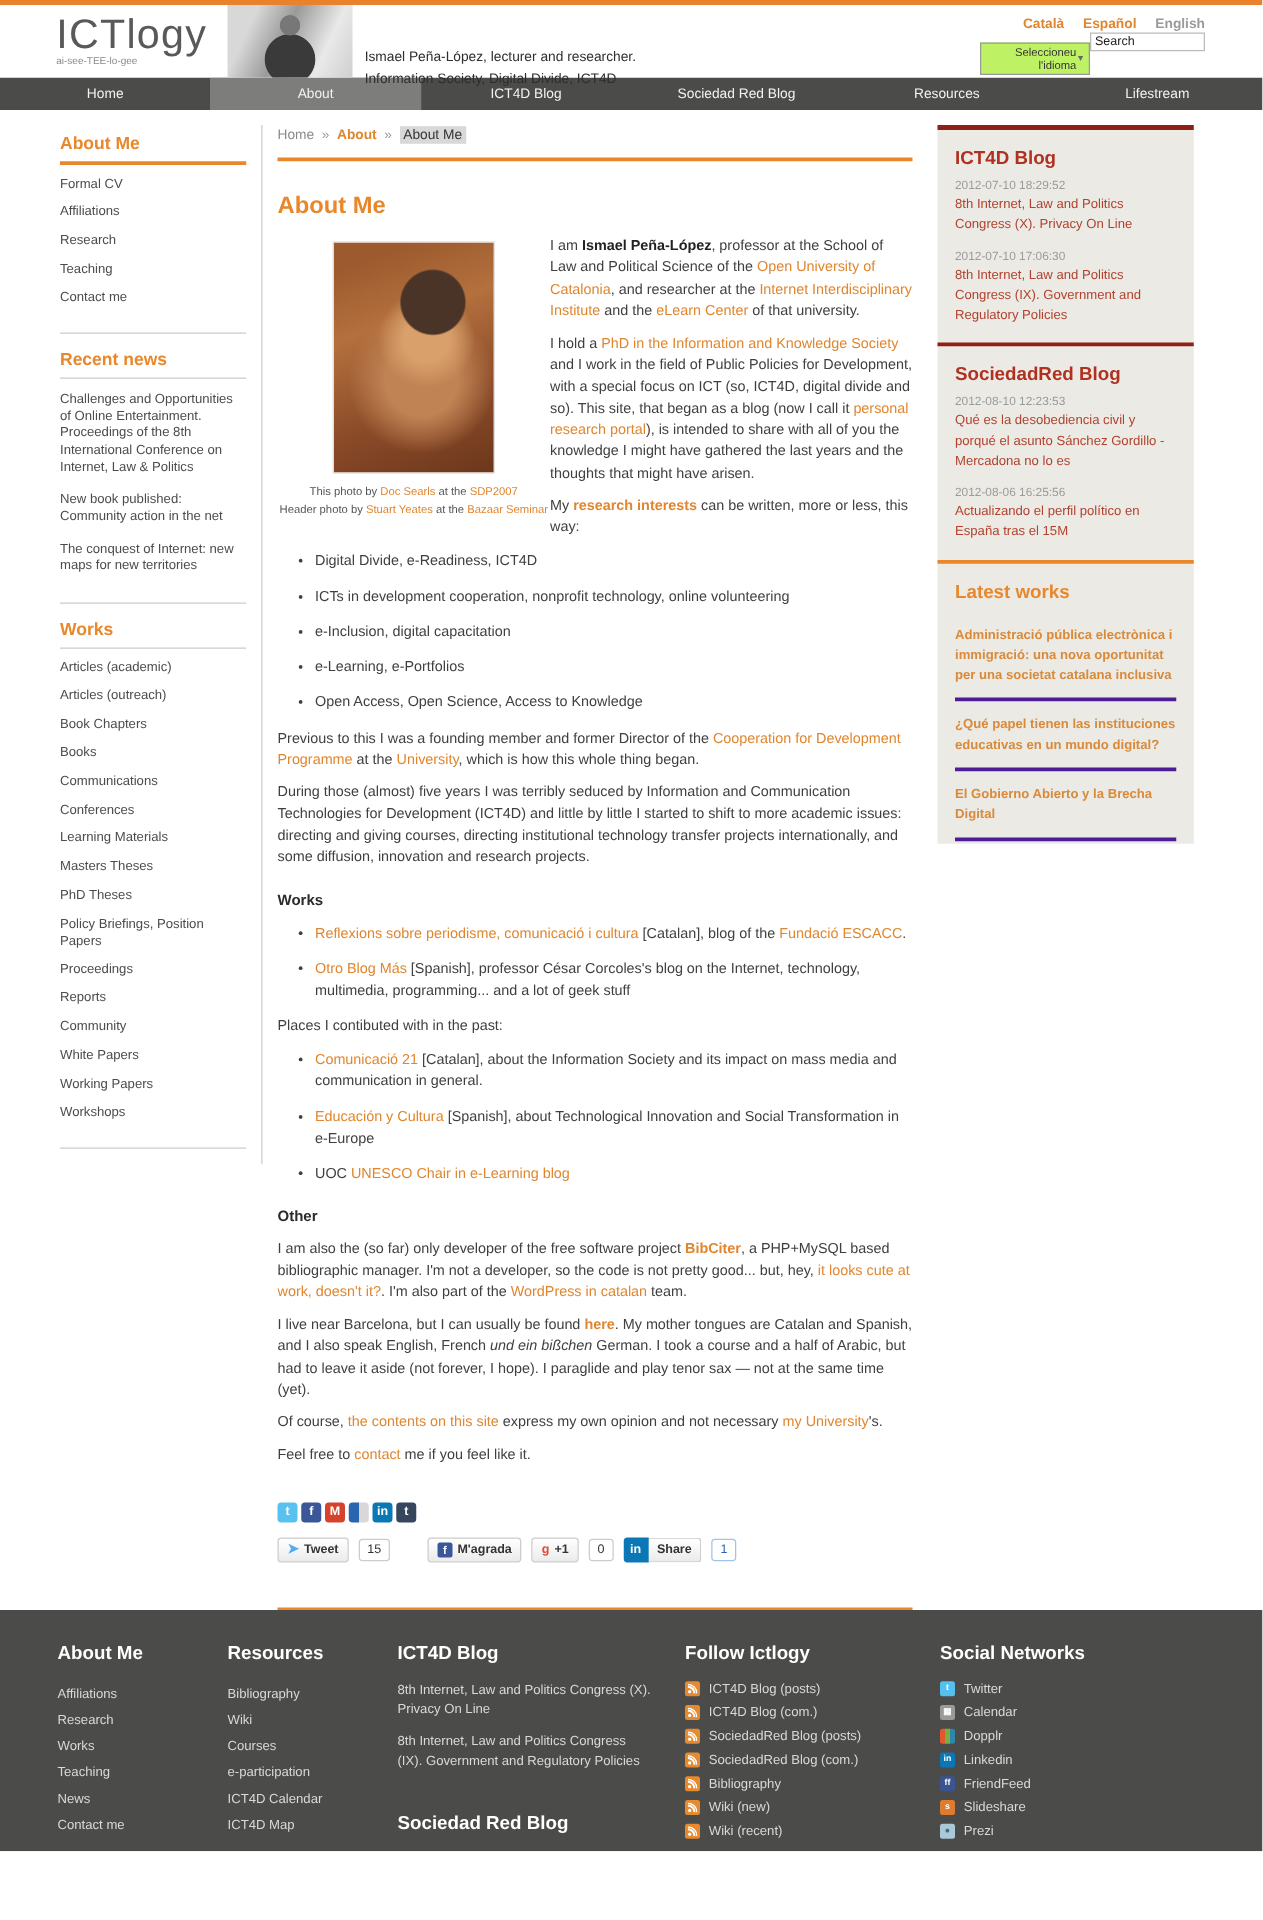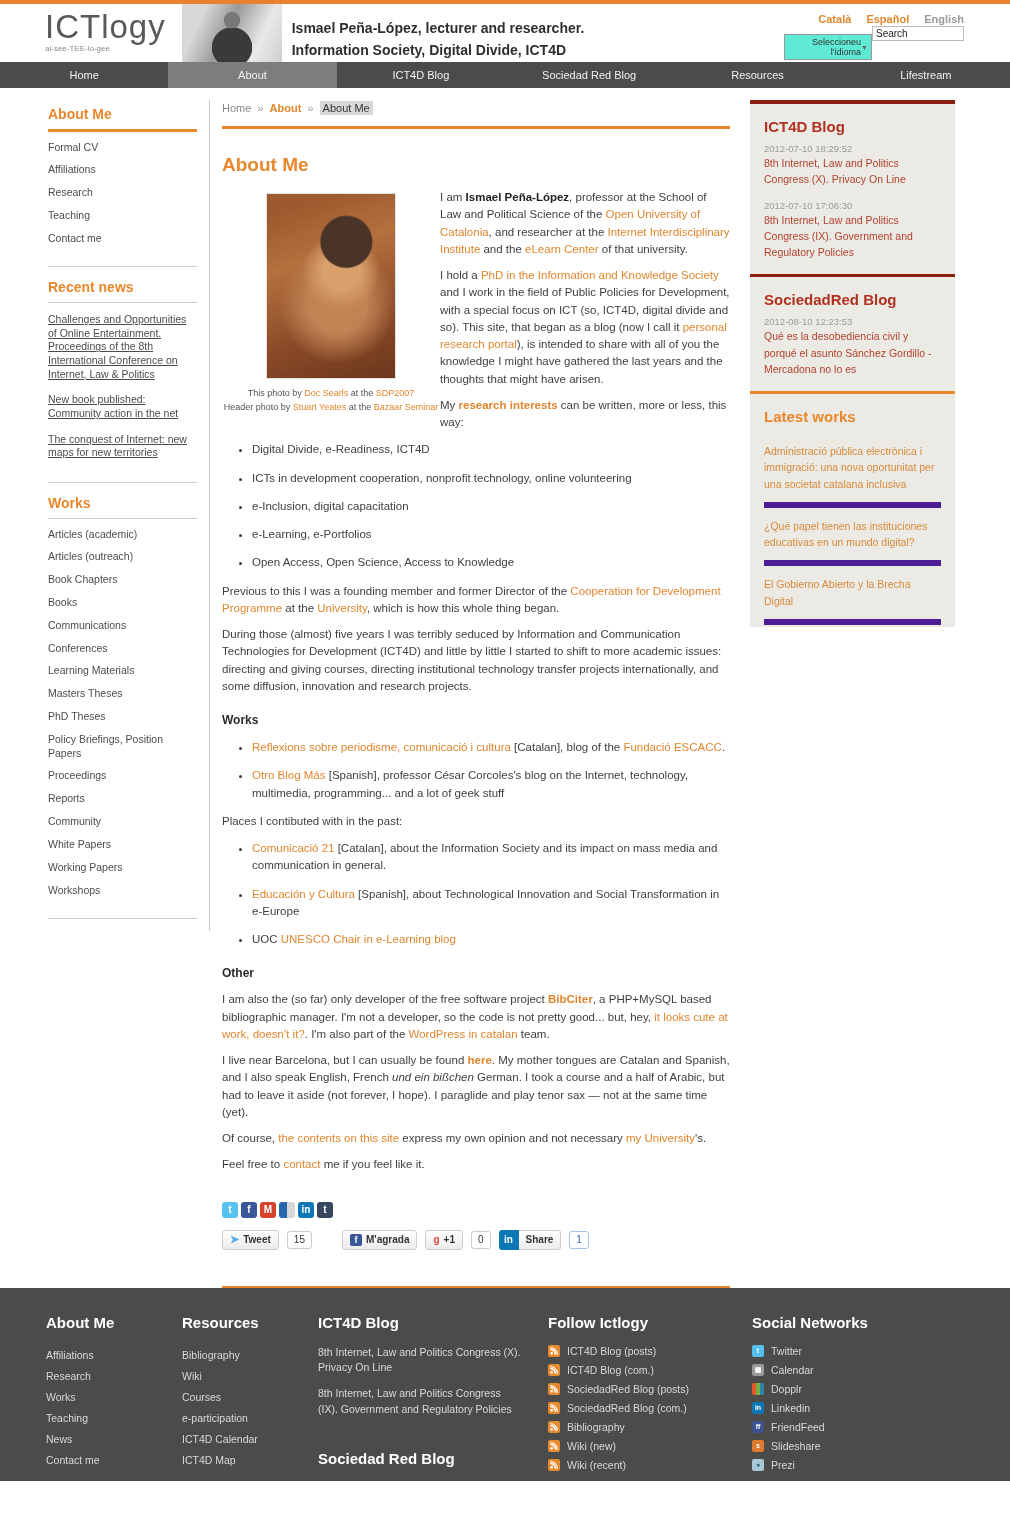--- a/index.html
+++ b/index.html
@@ -11,27 +11,27 @@
 
   
   .site-header { position:relative; height:58px; background:#fff; display:flex; align-items:stretch; }
   .logo-wrap { padding:6px 0 0 45px; }
   .logo { font-size:33px; font-weight:300; color:#595959; letter-spacing:1px; line-height:34px; }
   .pron { font-size:8px; color:#8a8a8a; margin-top:0px; }
   .header-photo { width:100px; height:58px; margin-left:16px; background:
      radial-gradient(circle at 50% 28%, #777 12%, transparent 13%),
      radial-gradient(circle at 50% 75%, #3a3a3a 30%, transparent 31%),
      linear-gradient(115deg,#d8d8d8 20%, #9a9a9a 45%, #e9e9e9 75%, #cfcfcf); }
-  .tagline { padding-top:14px; margin-left:10px; font-size:14px; font-weight:bold; color:#2e2e2e; line-height:1.55; }
+  .tagline { padding-top:14px; margin-left:10px; font-size:11px; font-weight:normal; color:#2e2e2e; line-height:1.55;margin-top:20px; }
   .header-right { position:absolute; right:46px; top:9px; text-align:right; }
   .langs { font-size:11px; font-weight:bold; }
   .langs a { margin-left:12px; color:#e0862e; }
   .langs a.inactive { color:#9a9a9a; }
   .selectbox { margin-top:9px; display:inline-flex; width:88px; justify-content:space-between; align-items:center;
-     border:1px solid #999; background:#5eead4; font-size:9px; color:#333; padding:2px 3px; }
+     border:1px solid #999; background:#bef264; font-size:9px; color:#333; padding:2px 3px; }
   .selectbox .arrow { font-size:7px; color:#666; }
   .searchbox { display:block; margin-top:1px; width:92px; border:1px solid #bbb; font-size:10px; color:#222;
      padding:1px 3px; height:15px; font-family:"Liberation Sans", sans-serif; float:right; }
 
   
   nav { display:flex; height:26px; background:#4b4b4a; }
   nav a { flex:1; color:#f2f2f2; font-size:11px; text-align:center; line-height:26px; }
   nav a.active { background:#7d7d7c; }
 
   
@@ -39,21 +39,21 @@
 
   
   .left-side { width:162px; margin-left:48px; border-right:1px solid #ccc; padding-right:12px; }
   .left-side h3 { font-size:14px; color:#e8872b; margin:6px 0 0; padding-bottom:7px; font-weight:bold; }
   .left-side h3.u-orange { border-bottom:3px solid #e8872b; }
   .left-side h3.u-gray { border-bottom:1px solid #ccc; }
   .side-sep { border:none; border-top:1px solid #ccc; margin:16px 0 12px; }
   .side-list { list-style:none; margin:4px 0 0; padding:0; }
   .side-list li { margin:0; }
   .side-list a { display:block; font-size:10.5px; color:#4c4c4c; padding:4.6px 0; line-height:1.3; }
-  .news-list a { padding:6px 0;text-decoration:underline; }
+  .news-list a { padding:6px 0; }
 
   
   main { width:508px; margin-left:12px; font-size:11.5px; line-height:1.5; }
   .breadcrumb { font-size:11px; color:#8a8a8a; padding-bottom:9px; border-bottom:3px solid #e8872b; }
   .breadcrumb .bc-home { color:#8a8a8a; }
   .breadcrumb .bc-sep { margin:0 3px; color:#9a9a9a; }
   .breadcrumb .bc-section { color:#e0862e; font-weight:bold; }
   .breadcrumb .bc-current { background:#d8d8d8; color:#333; padding:1px 3px; }
   main h1 { font-size:19px; color:#e8872b; margin:22px 0 10px; font-weight:bold; }
   main h2 { font-size:12px; color:#2b2b2b; margin:16px 0 4px; font-weight:bold; }
@@ -102,21 +102,21 @@
   
   .right-side { width:205px; margin-left:20px; background:#ebeae5; border-top:4px solid #8e2014; padding:4px 14px 2px; }
   .right-side h3 { font-size:15px; color:#b03120; font-weight:bold; margin:10px 0 8px; }
   .post { margin-bottom:12px; }
   .post .date { font-size:9.5px; color:#9b9b9b; }
   .post a { display:block; font-size:10.5px; color:#b2422e; line-height:1.55; margin-top:1px; }
   .red-sep { border:none; border-top:3px solid #8e2014; margin:14px -14px; }
   .orange-sep { border:none; border-top:3px solid #e8872b; margin:14px -14px; }
   .right-side h3.lw { color:#e8872b; }
   .lw-list { list-style:none; margin:0; padding:0; }
-  .lw-list li { border-bottom:6px solid #4c1d95; }
+  .lw-list li { border-bottom:3px solid #4c1d95;font-weight:bold; }
   .lw-list a { display:block; padding:10px 0; font-size:10.5px; color:#d98a3a; line-height:1.55; }
 
   
   footer { background:#4b4b4a; color:#d9d9d9; padding-top:26px; }
   .cols { display:flex; padding:0 46px; }
   .col h4 { color:#fff; font-size:15px; font-weight:bold; margin:0 0 14px; }
   .col { font-size:10.5px; }
   .col-1 { width:136px; }
   .col-2 { width:136px; }
   .col-3 { width:230px; padding-right:26px; }
@@ -372,20 +372,24 @@
     <div class="post">
       <div class="date">2012-07-10 17:06:30</div>
       <a href="#">8th Internet, Law and Politics Congress (IX). Government and Regulatory Policies</a>
     </div>
     <hr class="red-sep">
     <h3>SociedadRed Blog</h3>
     <div class="post">
       <div class="date">2012-08-10 12:23:53</div>
       <a href="#">Qué es la desobediencia civil y porqué el asunto Sánchez Gordillo - Mercadona no lo es</a>
     </div>
+    <div class="post">
+      <div class="date">2012-08-06 16:25:56</div>
+      <a href="#">Actualizando el perfil político en España tras el 15M</a>
+    </div>
     <hr class="orange-sep">
     <h3 class="lw">Latest works</h3>
     <ul class="lw-list">
 
     <li>
           <a href="#">Administració pública electrònica i immigració: una nova oportunitat per una societat catalana inclusiva</a>
         </li>
         <li>
           <a href="#">¿Qué papel tienen las instituciones educativas en un mundo digital?</a>
         </li>

